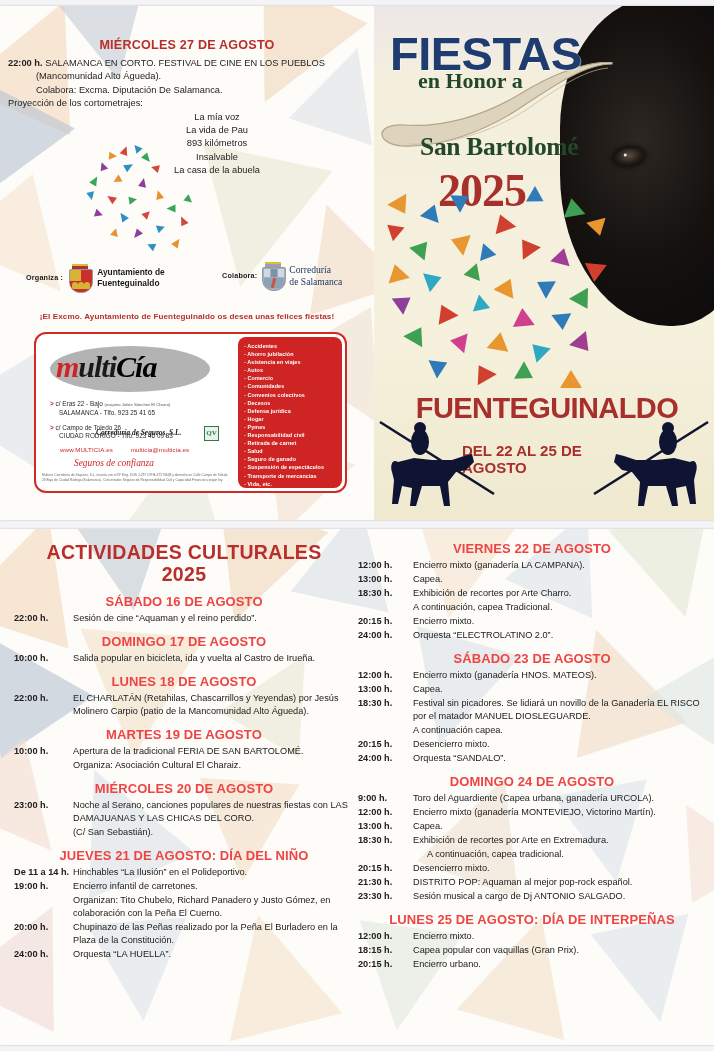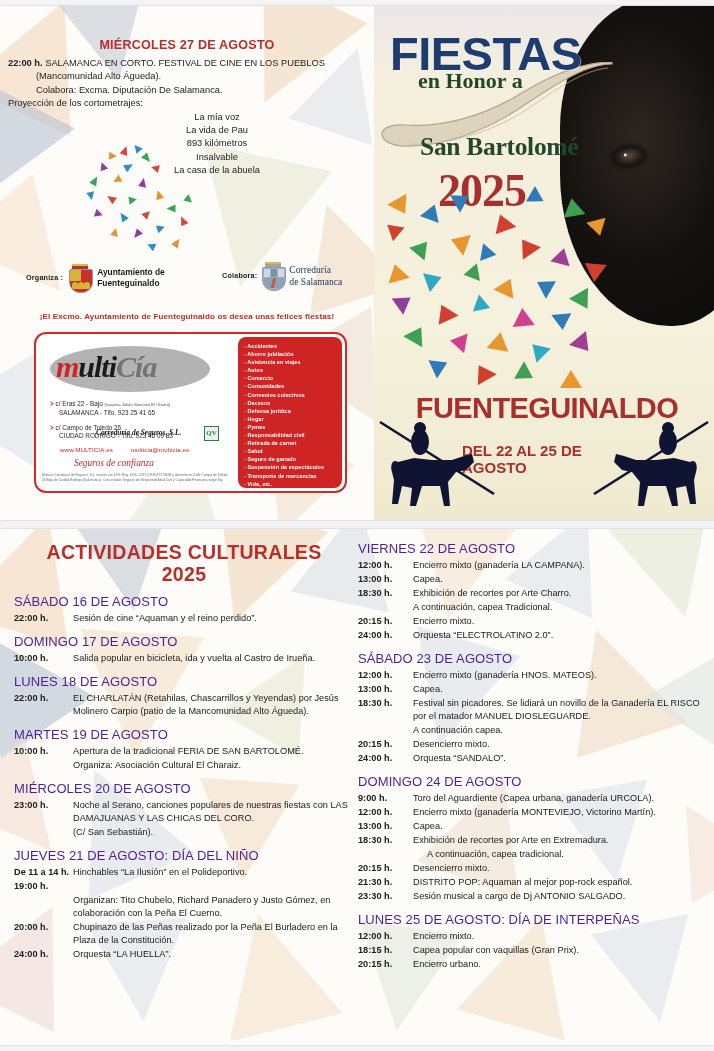--- a/index.html
+++ b/index.html
@@ -161,21 +161,21 @@
     position: absolute; left: 20px; top: 16px;
     width: 170px;
     font-family: "Liberation Serif", serif;
     font-size: 30px;
     font-weight: bold;
     font-style: italic;
     letter-spacing: -1px;
   }
   .lw-m { color: #cf2424; }
   .lw-ulti { color: #1a1a1a; }
-  .lw-cia { color: #737373; }
+  .lw-cia { color: #000000; }
   .logo-sub {
     position: absolute; left: 60px; top: 54px;
     font-family: "Liberation Serif", serif;
     font-size: 7.4px;
     font-style: italic;
     font-weight: bold;
     color: #1a1a1a;
     margin-top: 40px;
   }
   .addr {
@@ -341,24 +341,24 @@
   }
   .section-title {
     text-align: center;
     color: #b92d2a;
     font-size: 19.5px;
     font-weight: bold;
     line-height: 22px;
     letter-spacing: .3px;
   }
   .dayhead2 {
-    text-align: left;
-    color: #4c1d95;
+    text-align: center;
+    color: #ef4444;
     font-size: 13px;
-    font-weight: normal;
+    font-weight: bold;
     margin: 9px 0 3px 0;
     letter-spacing: .1px;
   }
   .ev {
     display: flex;
     font-size: 9.2px;
     color: #202020;
     line-height: 13px;
     margin-bottom: 1px;
   }
@@ -711,20 +711,21 @@
       </div>
 
       <div>
         <div class="dayhead2">JUEVES 21 DE AGOSTO: DÍA DEL NIÑO</div>
         <div class="ev">
           <span class="t">De 11 a 14 h.</span>
           <span class="d">Hinchables “La Ilusión” en el Polideportivo.</span>
         </div>
         <div class="ev">
           <span class="t">19:00 h.</span>
+          <span class="d">Encierro infantil de carretones.</span>
         </div>
         <div class="ev sub">
           <span class="t"></span>
           <span class="d">Organizan: Tito Chubelo, Richard Panadero y Justo Gómez, en colaboración con la Peña El Cuerno.</span>
         </div>
         <div class="ev">
           <span class="t">20:00 h.</span>
           <span class="d">Chupinazo de las Peñas realizado por la Peña El Burladero en la Plaza de la Constitución.</span>
         </div>
         <div class="ev">

